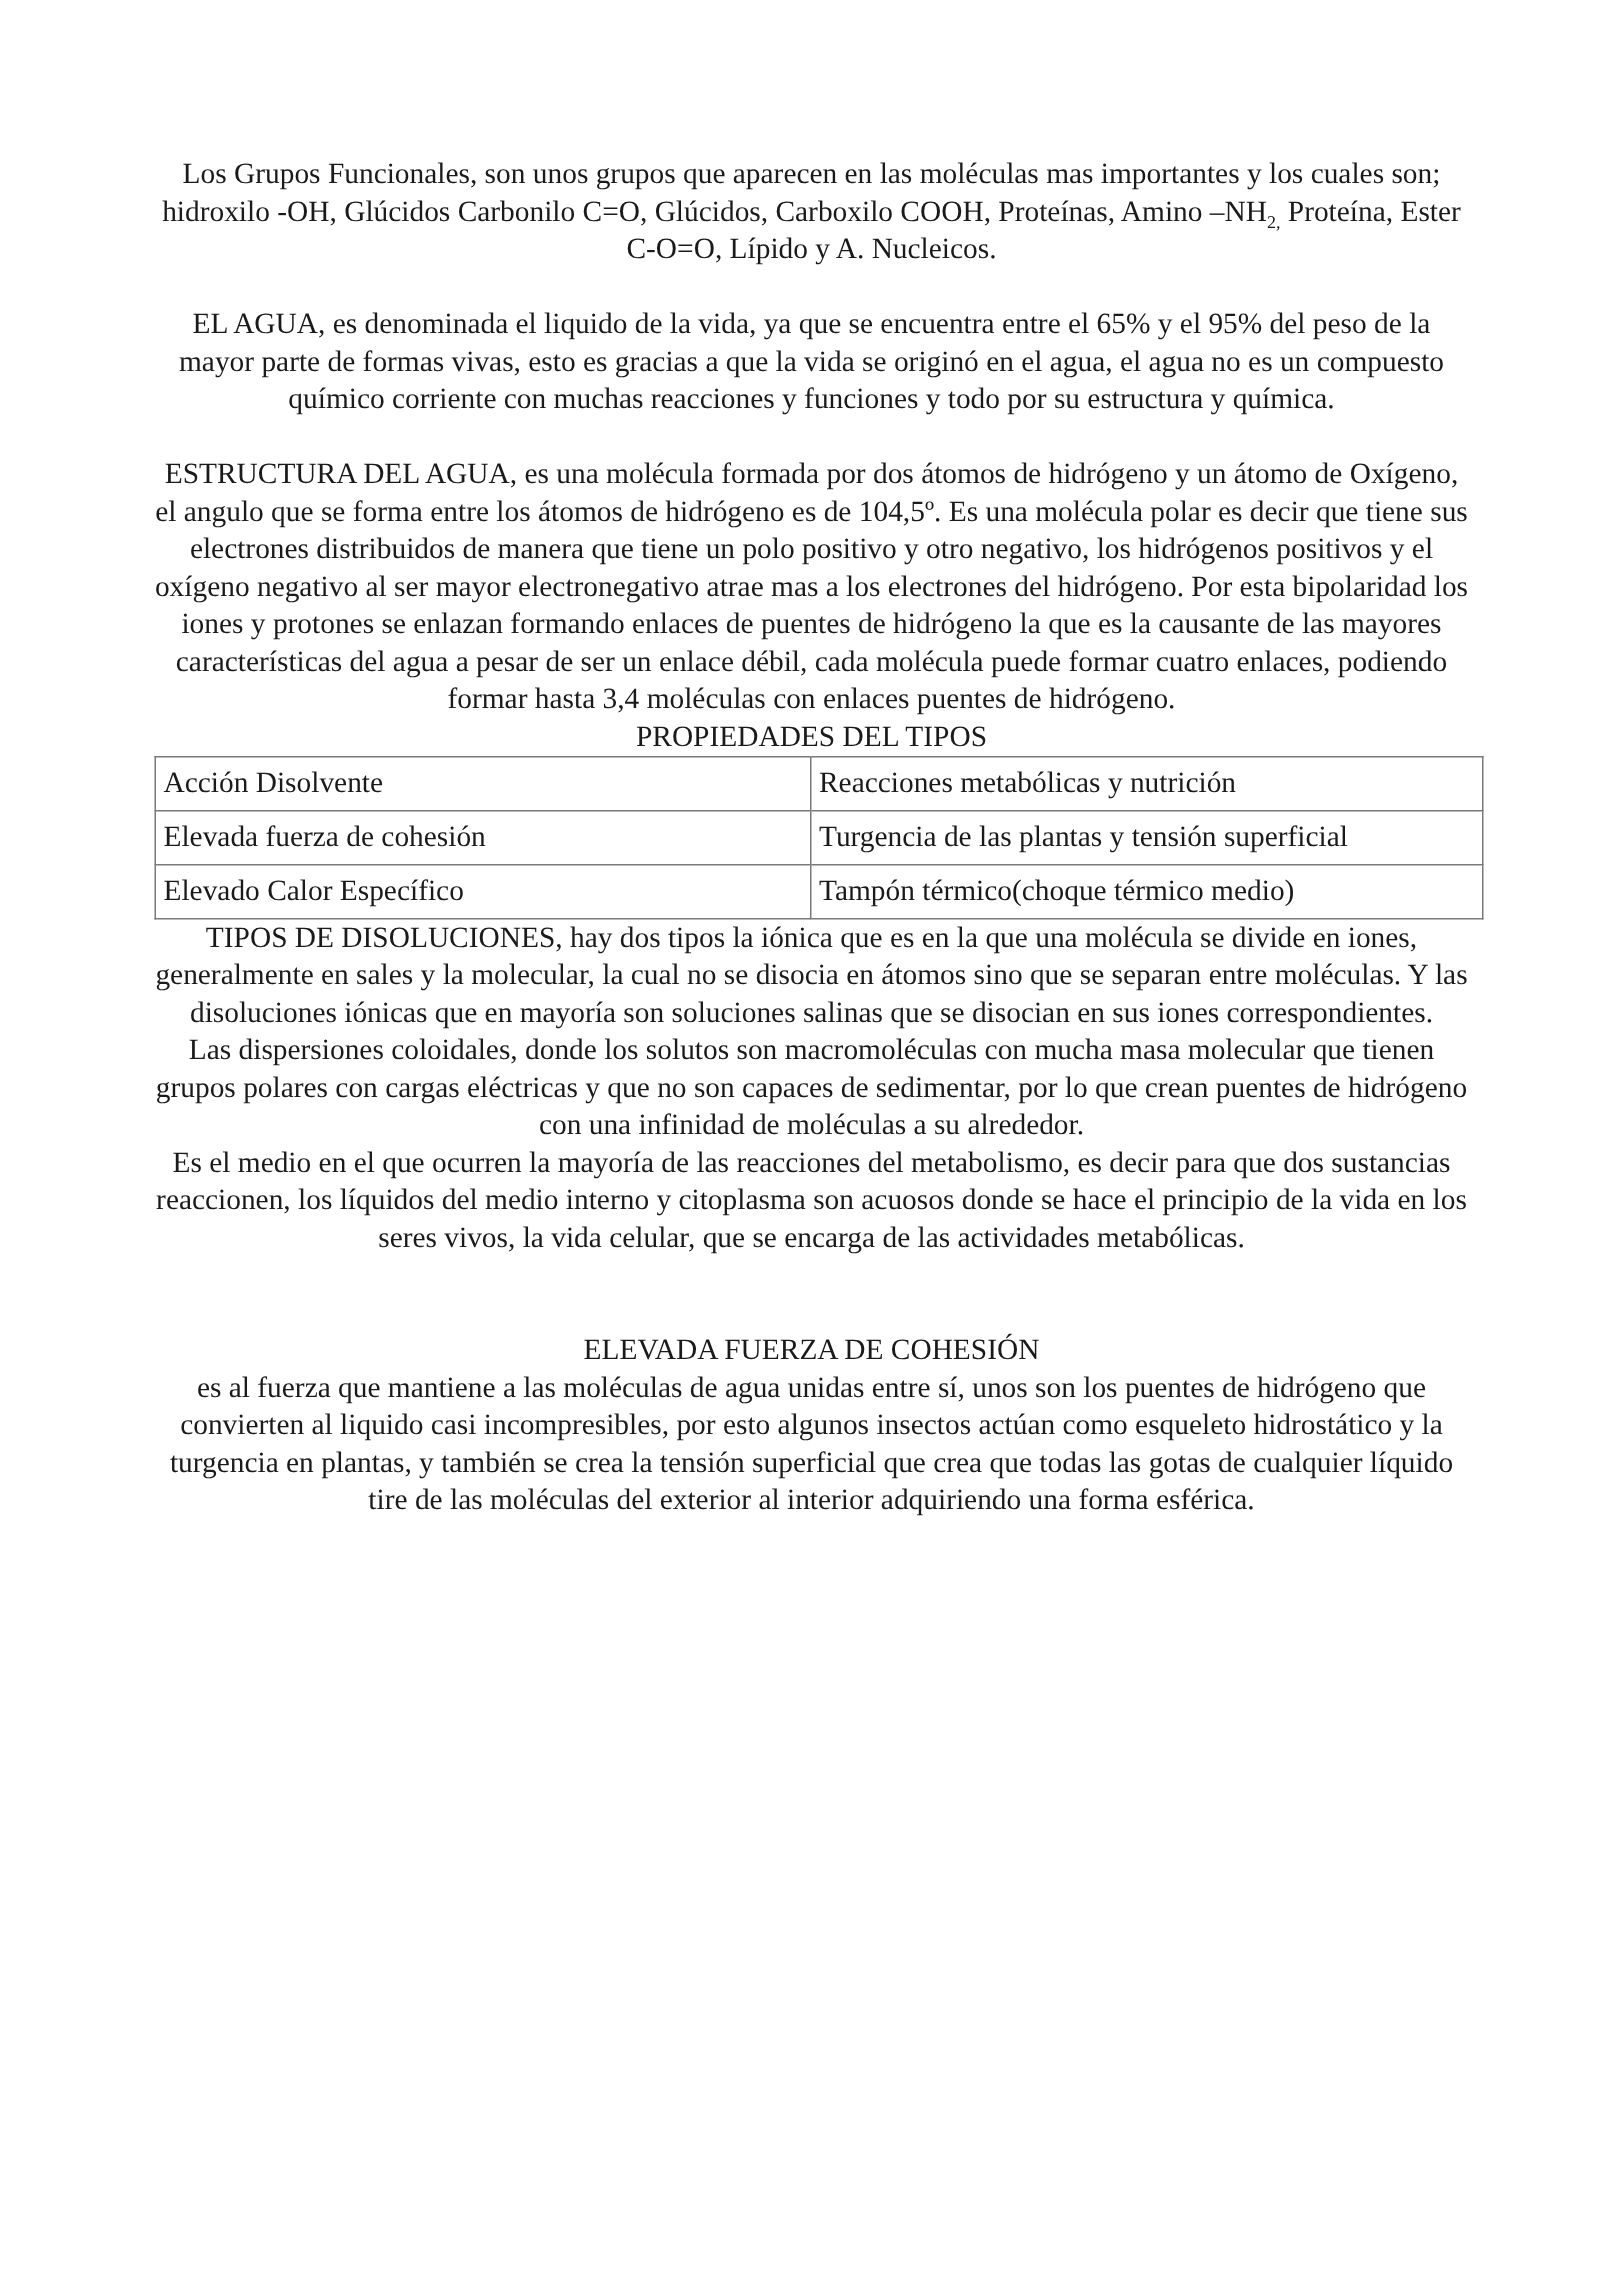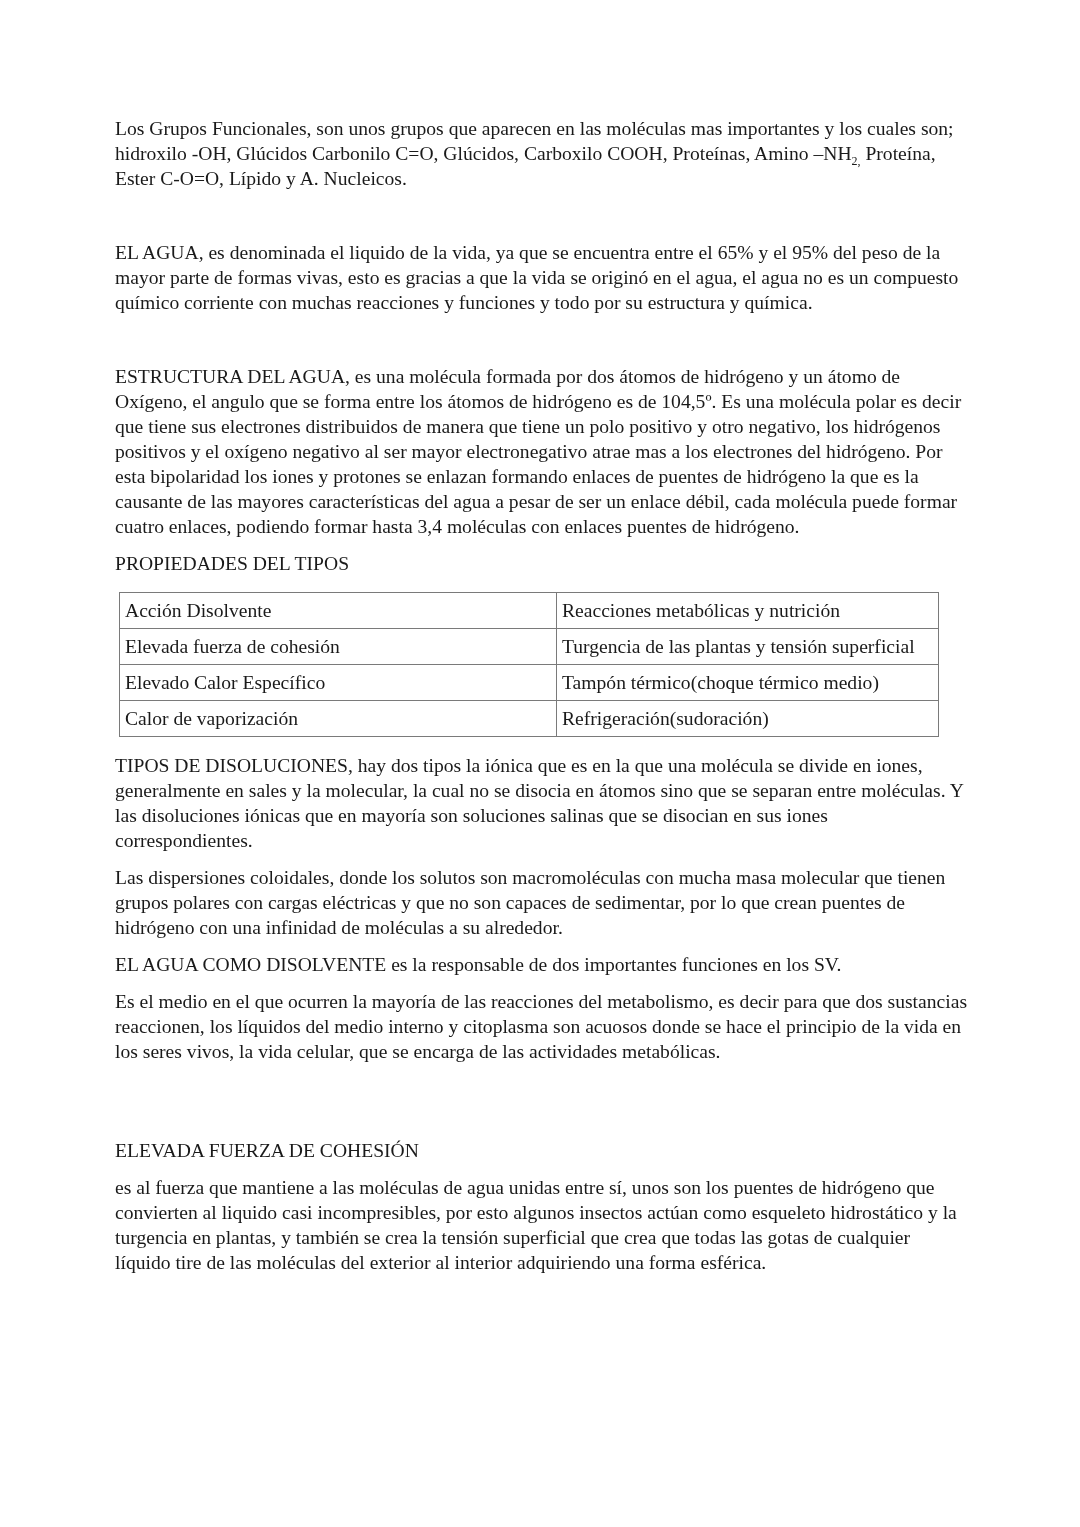--- a/index.html
+++ b/index.html
@@ -1,22 +1,22 @@
 <!DOCTYPE html>
 <html><head>
 <meta charset="utf-8">
 <style>
   html, body { margin: 0; padding: 0; background: #ffffff; }
   body { width: 1080px; height: 1527px; position: relative; overflow: hidden;
          font-family: "Liberation Serif", "DejaVu Serif", serif; color: #1a1a1a; }
   .page { position: absolute; left: 103px; top: 104px; width: 876px; }
-  .p { font-size: 19.6px; line-height: 25px; margin: 12px; }
+  .p { font-size: 19.6px; line-height: 25px; margin: 0; text-align: center; }
   .gap { height: 25px; }
   sub { font-size: 12px; line-height: 0; }
-  table.props { border-collapse: collapse; width: 820px; margin: 16px; table-layout: fixed; }
+  table.props { border-collapse: collapse; width: 886px; margin: 0; table-layout: fixed; }
   table.props td { border: 1px solid #7a7a7a; font-size: 19.6px; line-height: 25px;
                    padding: 5px 5px 5px 5px; vertical-align: top; }
   table.props td.c1 { width: 426px; }
 </style>
 </head>
 <body>
 
 <div class="page">
   <p class="p"><span>Los Grupos Funcionales, son unos grupos que aparecen en las moléculas mas importantes y los cuales son; hidroxilo -OH, Glúcidos Carbonilo C=O, Glúcidos, Carboxilo COOH, Proteínas, Amino –NH</span><sub>2,</sub><span> Proteína,  Ester C-O=O, Lípido y A. Nucleicos.</span></p>
   <div class="gap"></div>
@@ -31,27 +31,22 @@
       <td>Reacciones metabólicas y nutrición</td>
     </tr>
     <tr>
       <td class="c1">Elevada fuerza de cohesión</td>
       <td>Turgencia de las plantas y tensión superficial</td>
     </tr>
     <tr>
       <td class="c1">Elevado Calor Específico</td>
       <td>Tampón térmico(choque térmico medio)</td>
     </tr>
-    <tr>
-      <td class="c1">Calor de vaporización</td>
-      <td>Refrigeración(sudoración)</td>
-    </tr>
   </tbody>
     </table>
   <p class="p">TIPOS DE DISOLUCIONES, hay dos tipos la iónica que es en la que una molécula se divide en iones, generalmente en sales y la molecular, la cual no se disocia en átomos sino que se separan entre moléculas. Y las disoluciones iónicas que en mayoría son soluciones salinas que se disocian en sus iones correspondientes.</p>
   <p class="p">Las dispersiones coloidales, donde los solutos son macromoléculas con mucha masa molecular que tienen grupos polares con cargas eléctricas y que no son capaces de sedimentar, por lo que crean puentes de hidrógeno con una infinidad de moléculas a su alrededor.</p>
-  <p class="p">EL AGUA COMO DISOLVENTE es la responsable de dos importantes funciones en los SV.</p>
   <p class="p">Es el medio en el que ocurren la mayoría de las reacciones del metabolismo, es decir para que dos sustancias reaccionen, los líquidos del medio interno y citoplasma son acuosos donde se hace el principio de la vida en los seres vivos, la vida celular, que se encarga de las actividades metabólicas.</p>
   <div class="gap"></div>
   <div class="gap"></div>
   <p class="p">ELEVADA FUERZA DE COHESIÓN</p>
   <p class="p">es al fuerza que mantiene a las moléculas de agua unidas entre sí, unos son los puentes de hidrógeno que convierten al liquido casi incompresibles, por esto algunos insectos actúan como esqueleto hidrostático y la turgencia en plantas, y también se crea la tensión superficial que crea que todas las gotas de cualquier líquido tire de las moléculas del exterior al interior adquiriendo una forma esférica.</p>
 </div>
 
 </body></html>

